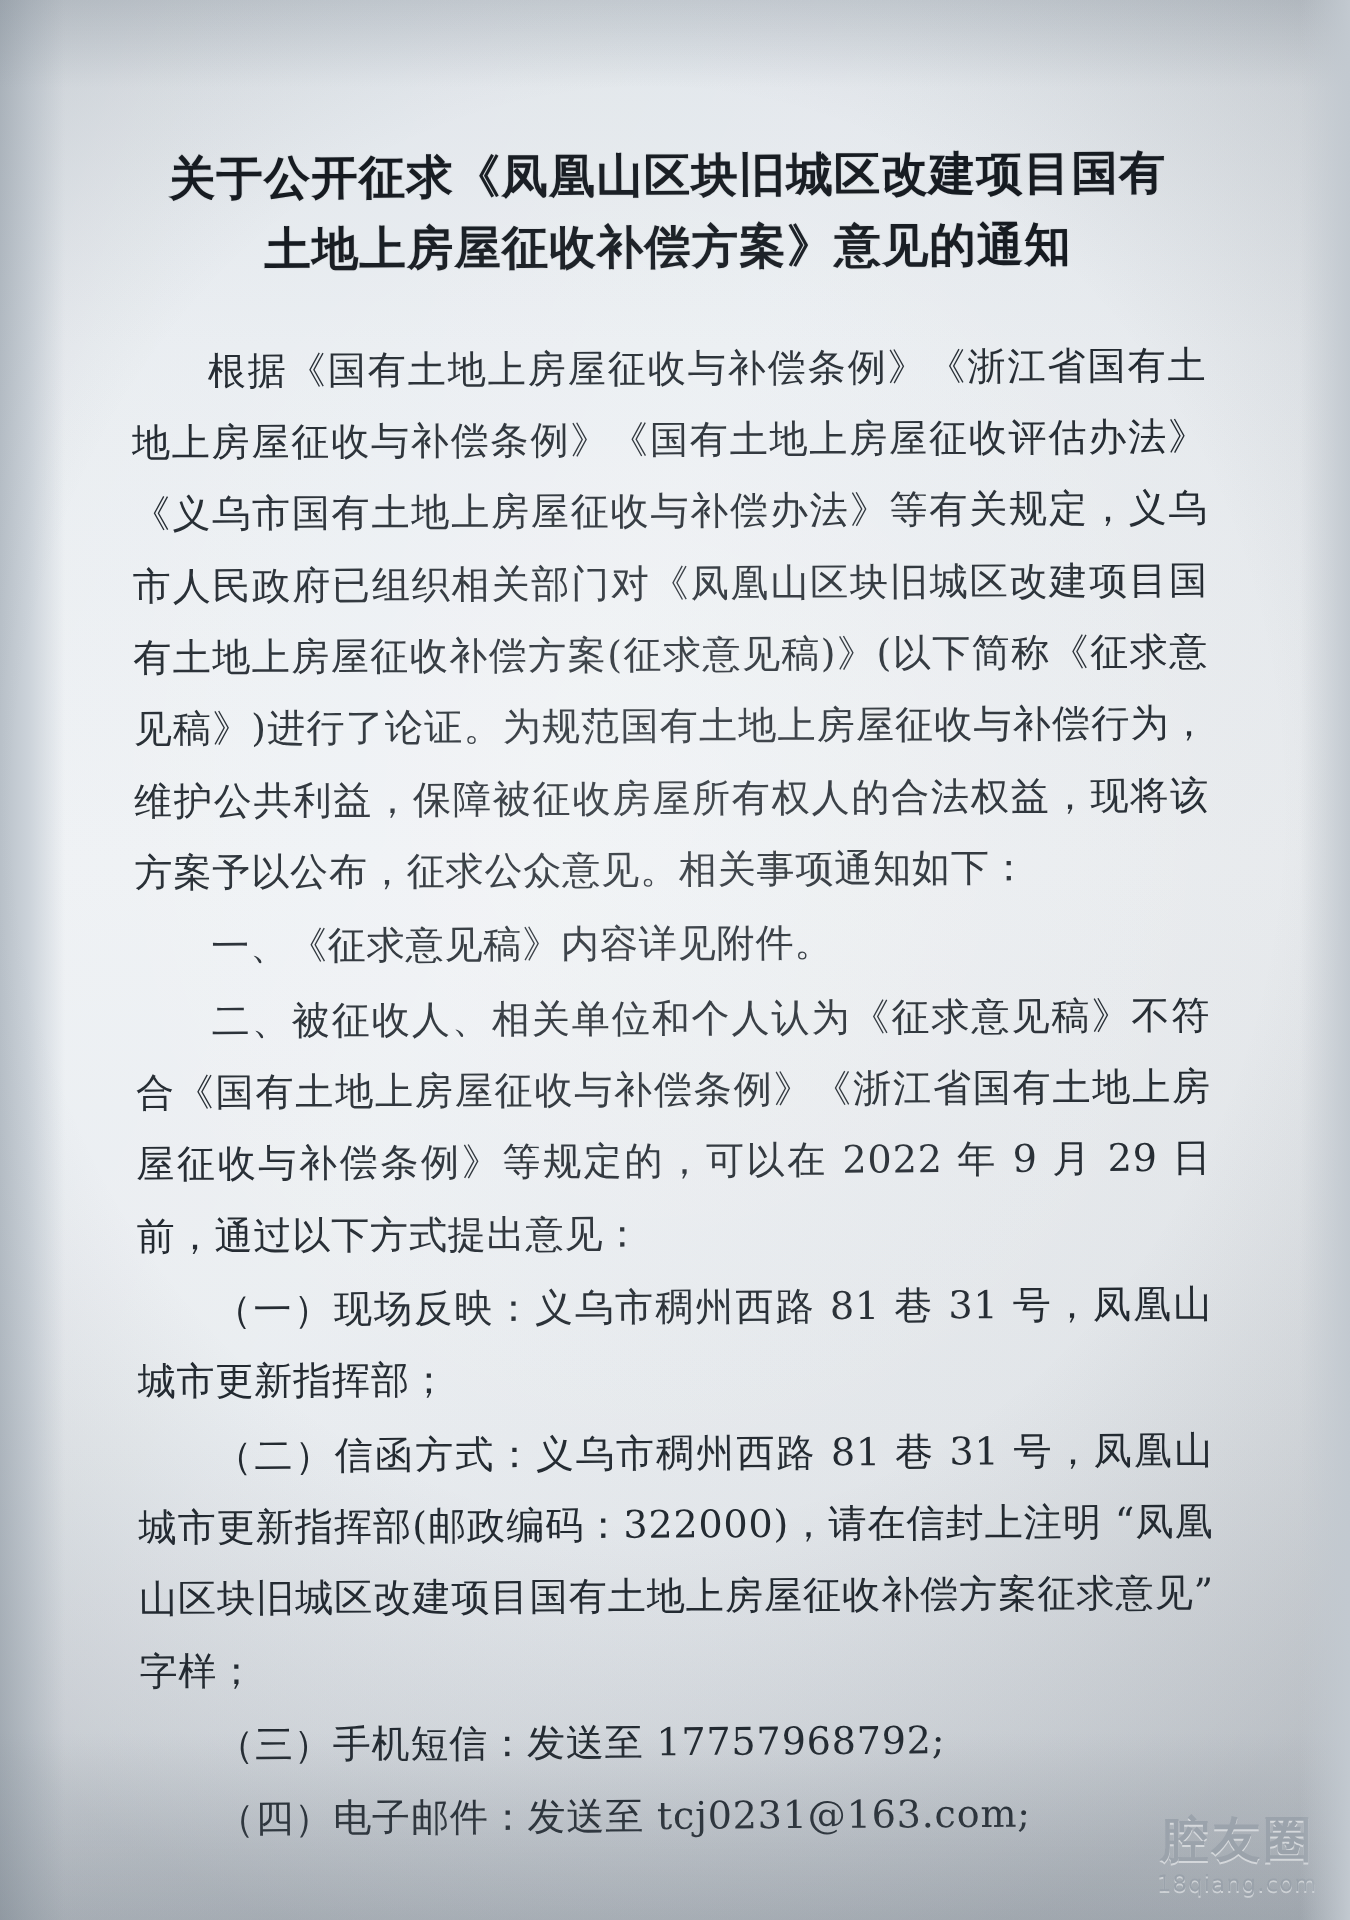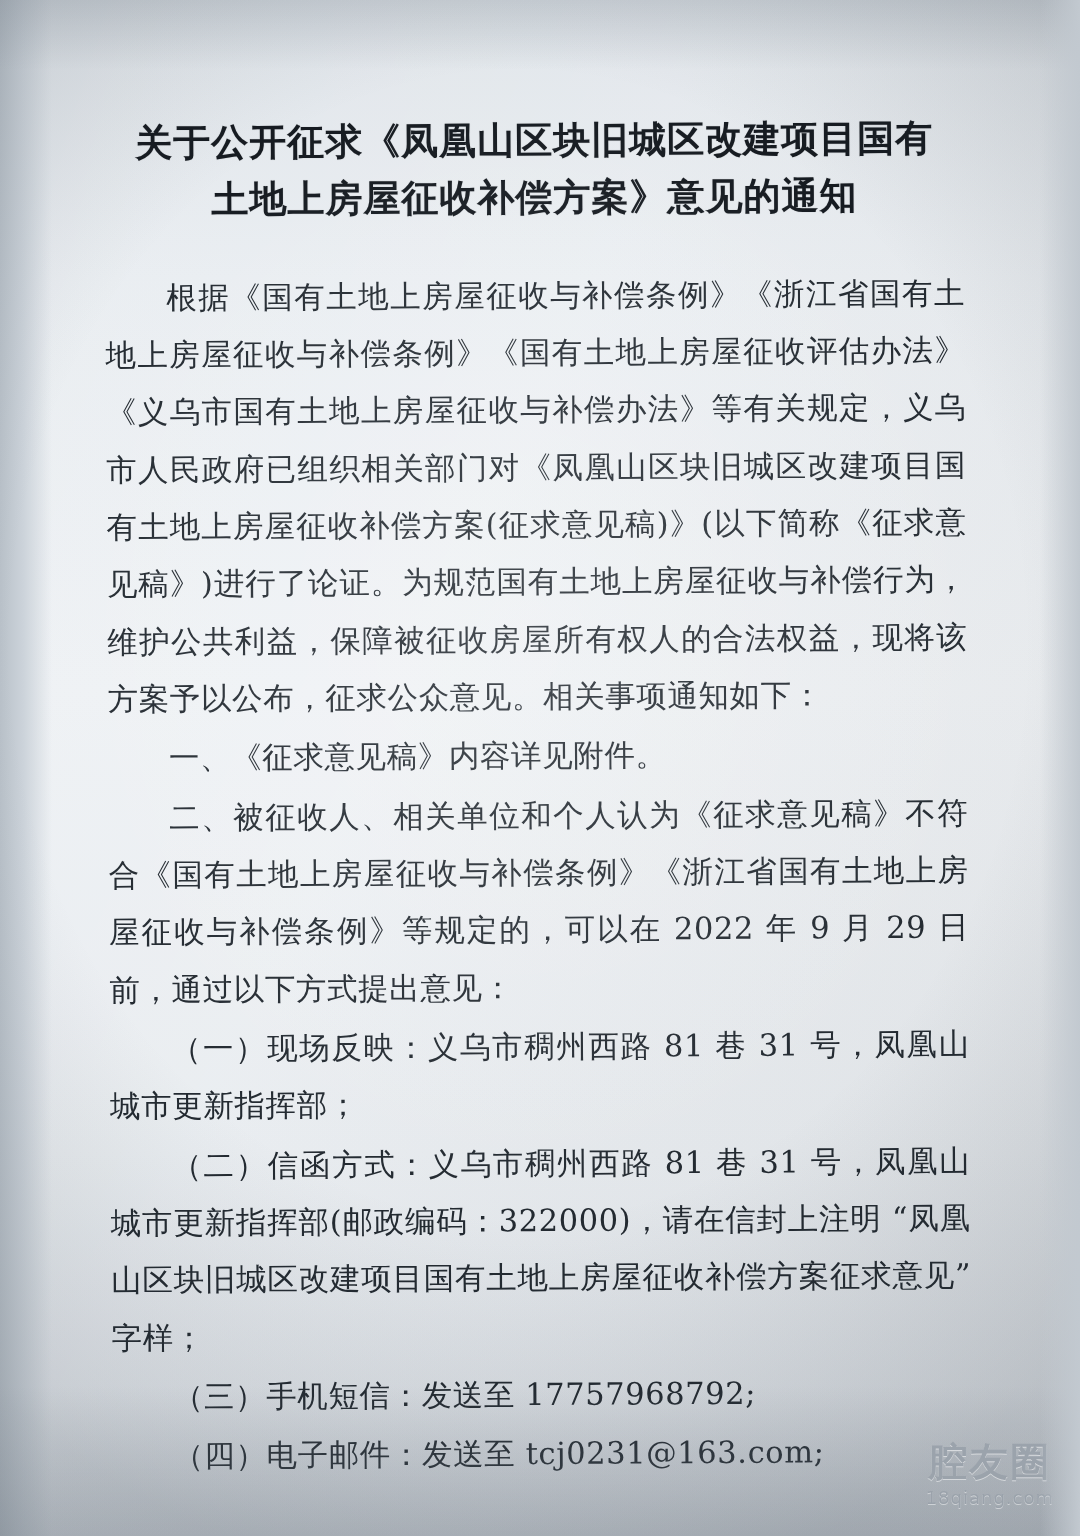--- a/index.html
+++ b/index.html
@@ -104,21 +104,21 @@
     left: 0; right: 0; top: 0;
     height: 70px;
     background: linear-gradient(180deg, rgba(140,150,160,0.30) 0%, rgba(140,150,160,0.0) 100%);
     pointer-events: none;
   }
 
   
   .watermark {
     position: absolute;
     right: 26px;
-    bottom: 28px;
+    bottom: 18px;
     text-align: center;
     font-family: "DejaVu Sans", "Liberation Sans", sans-serif;
     opacity: 0.92;
   }
   .watermark .wm-main {
     display: block;
     font-size: 39px;
     font-weight: bold;
     color: #9aa2ab;
     letter-spacing: 2px;

